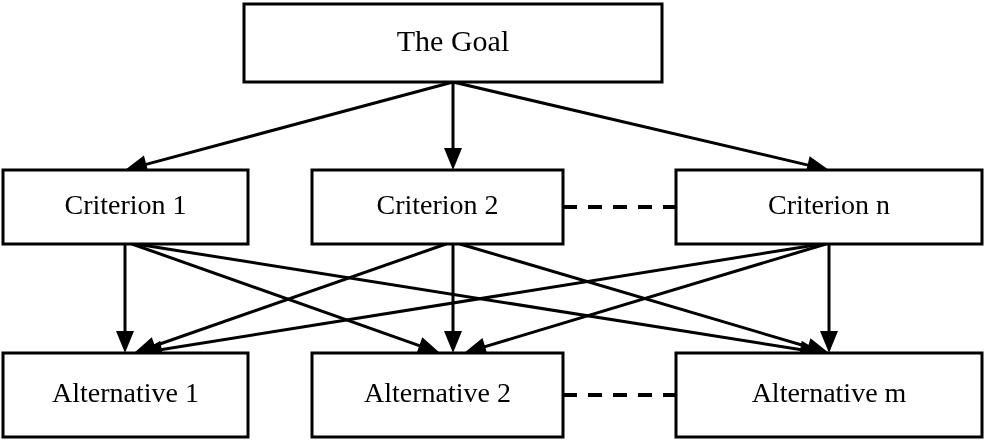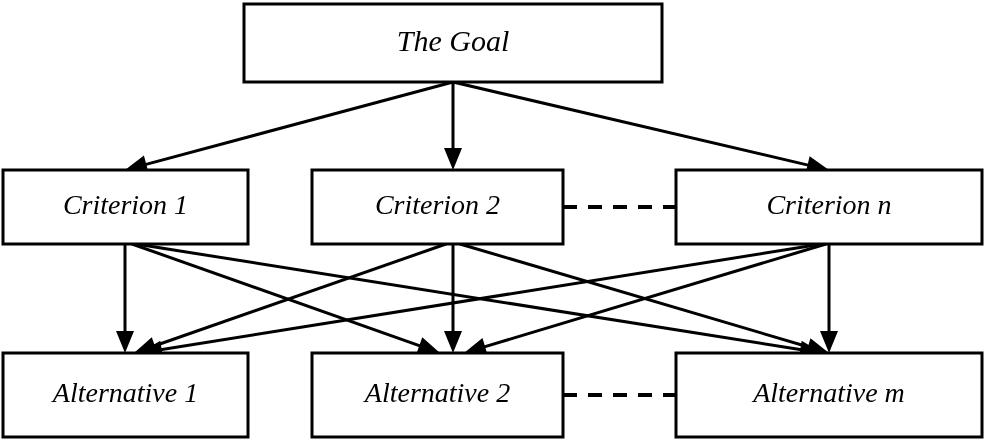--- a/index.html
+++ b/index.html
@@ -10,21 +10,20 @@
   }
   body {
     font-family: "Liberation Serif", "DejaVu Serif", serif;
   }
   #diagram-root {
     position: relative;
     width: 986px;
     height: 441px;
     background: #ffffff;
     overflow: hidden;
-    font-style: italic;
   }
   svg.diagram-canvas {
     position: absolute;
     top: 0;
     left: 0;
     width: 986px;
     height: 441px;
     display: block;
   }
   .node-box {

